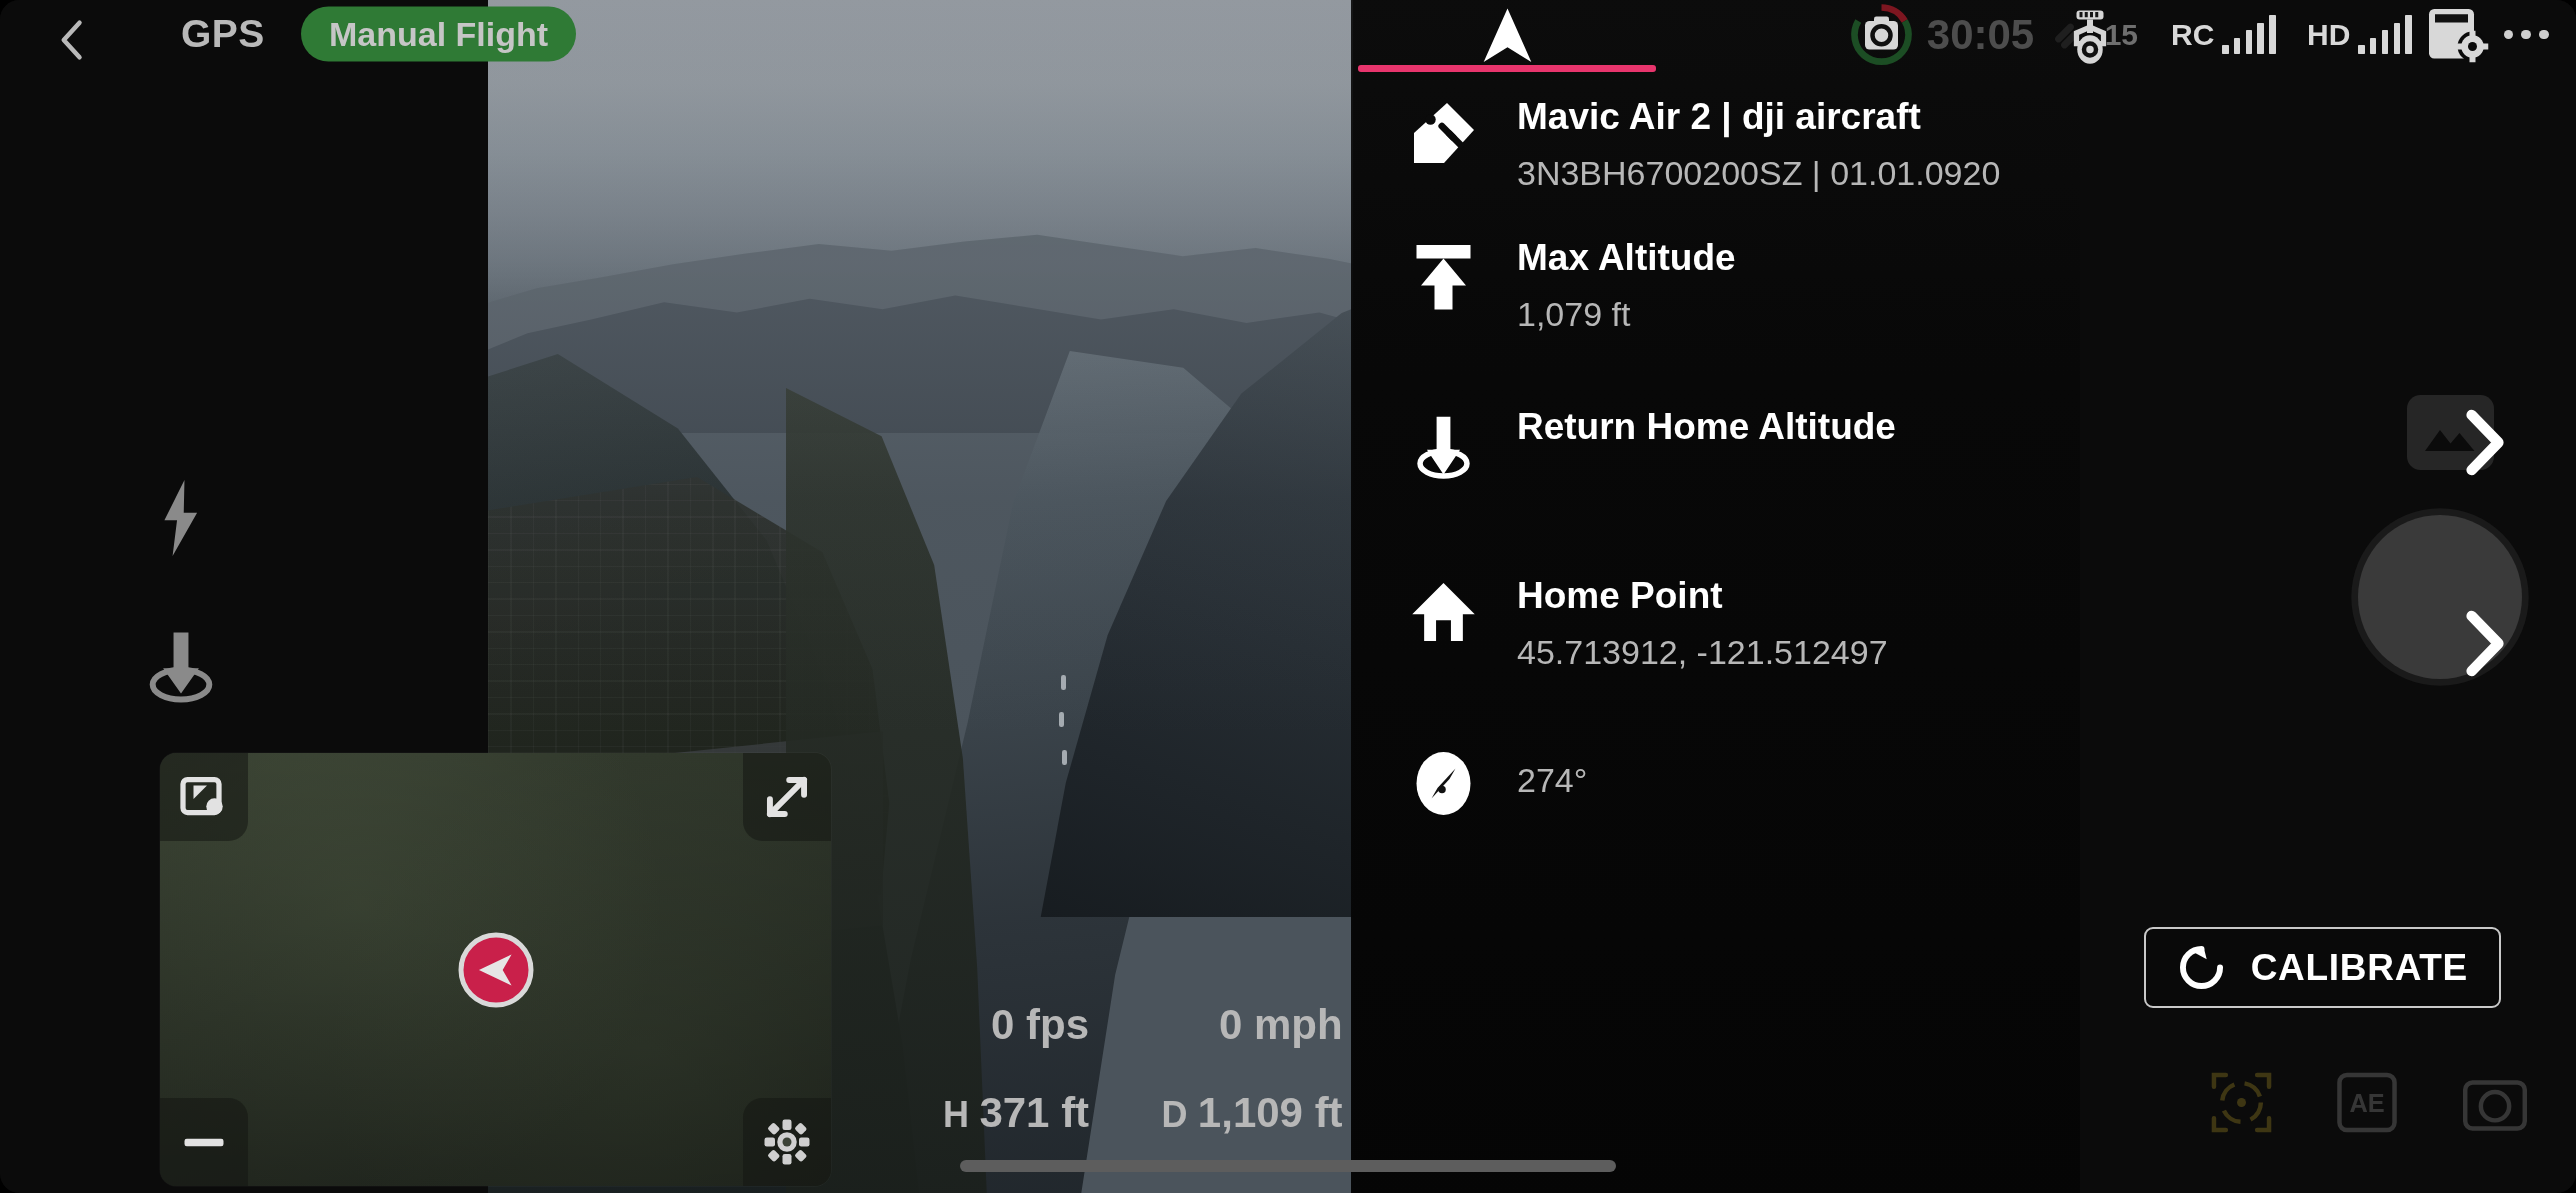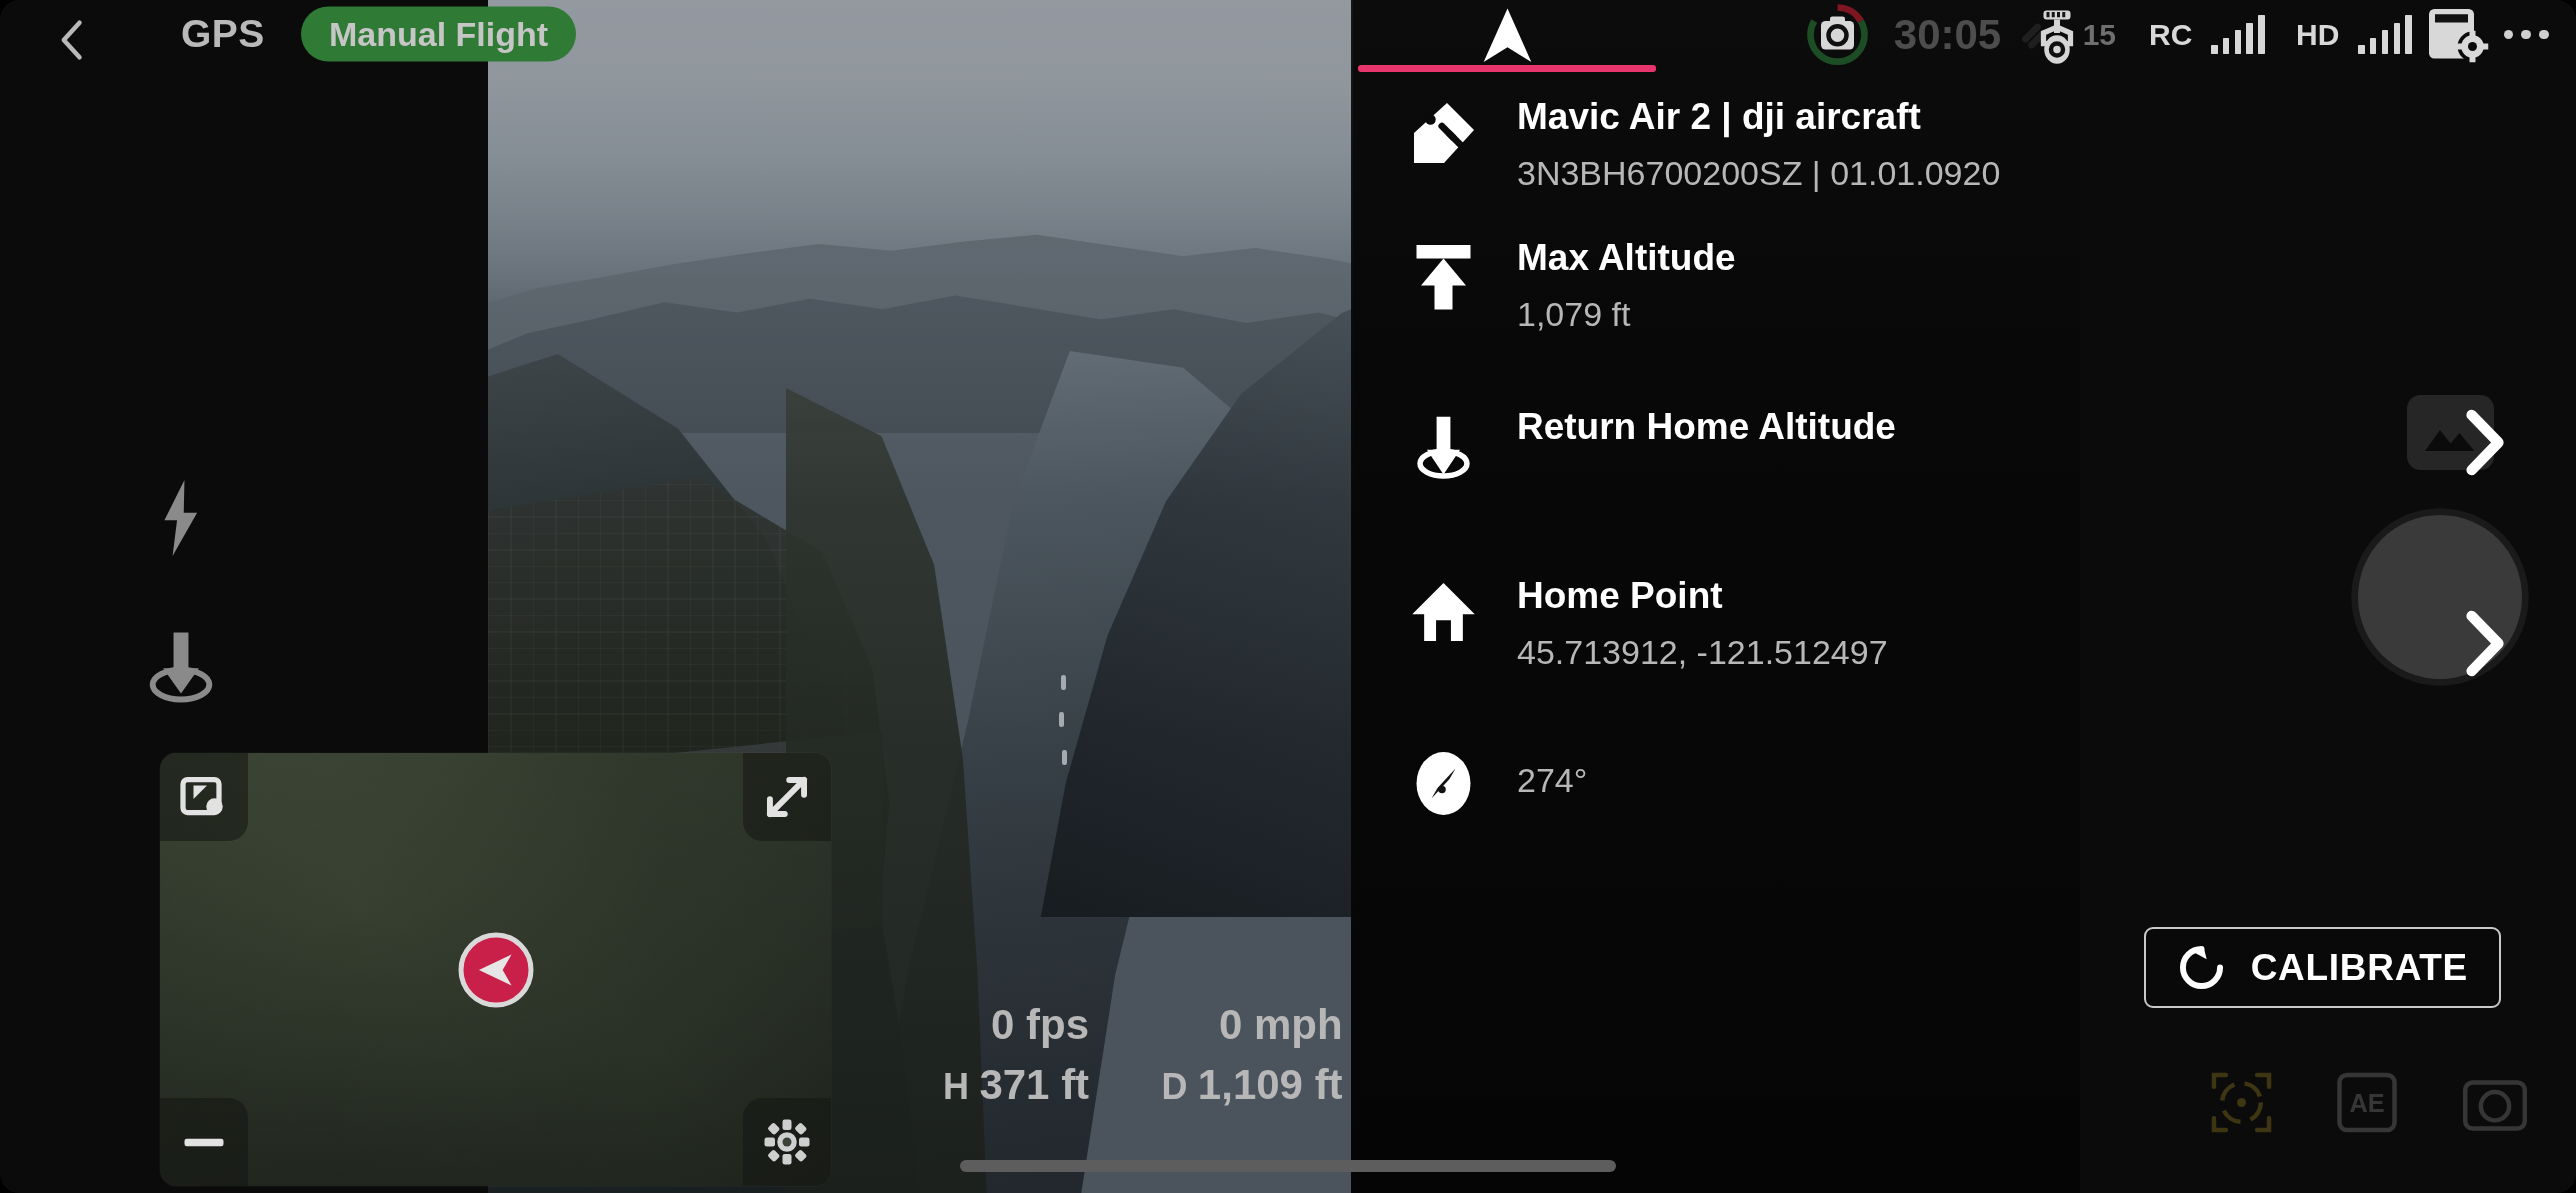--- a/index.html
+++ b/index.html
@@ -115,21 +115,21 @@
     height:55px; padding:0 28px;
     background:#2f7a35; border-radius:28px;
     display:flex; align-items:center;
     color:#c6c6c6; font-size:34px; font-weight:700;
     pointer-events:auto;
   }
   #status-right{
     position:absolute; right:27px; top:0; height:69px;
     display:flex; align-items:center; gap:0px; pointer-events:auto;
   }
-  .st{ display:flex; align-items:center;gap:11px; }
+  .st{ display:flex; align-items:center; }
   #rec-timer{ color:#4d4d4d; font-size:42px; font-weight:700; margin-left:10.4px; }
   #sat-count{ color:#6f6f6f; font-size:30px; font-weight:700; margin-left:-21px; }
   .sig-label{ color:#d8d8d8; font-size:30px; font-weight:600; margin-right:7.5px; }
   .bars{ display:flex; align-items:flex-end; gap:5.2px; height:39px; }
   .bars i{ display:block; width:6.7px; background:#d8d8d8; border-radius:0.7px; }
   #dots{ display:flex; gap:8.2px; margin-left:12px; }
   #dots span{ width:9.7px; height:9.7px; border-radius:50%; background:#cfcfcf; }
 
   
   #panel{
@@ -415,21 +415,21 @@
 
   <div id="telemetry">
     <div class="trow">
       <div class="tcell r1" style="text-align:right; padding-right:22.4px;">0 fps</div>
       <div class="tcell r1" style="text-align:right; padding-right:22.4px;">0 mph</div>
     </div>
     <div class="trow" style="margin-top:7.5px;">
       <div class="tcell" style="text-align:right; padding-right:22.4px;">
         <span class="k">H</span><span class="r2">371 ft</span>
       </div>
-      <div class="tcell" style="text-align:right; padding-right:22.4px;">
+      <div class="tcell" style="text-align:right; padding-right:22.4px;margin-top:28px;">
         <span class="k">D</span><span class="r2">1,109 ft</span>
       </div>
     </div>
   </div>
 
   <div id="gallery-btn">
     <svg width="63" height="48" viewBox="0 0 84 64" class="ico">
       <path d="M8 56 L28 28 L42 46 L54 32 L74 56 Z" fill="#0b0b0b"></path>
     </svg>
   </div>

